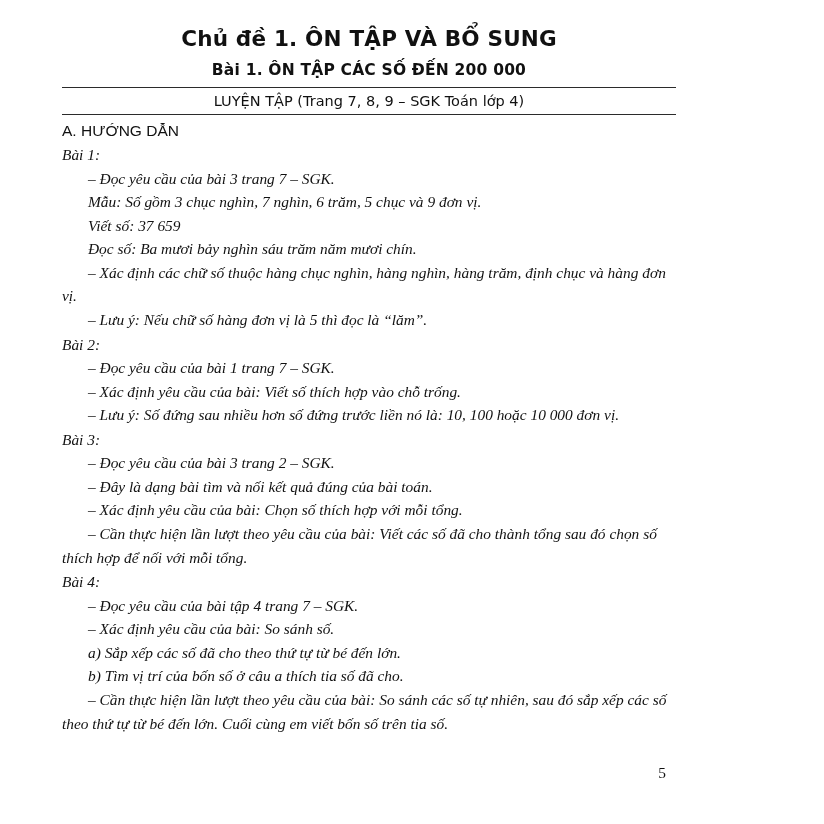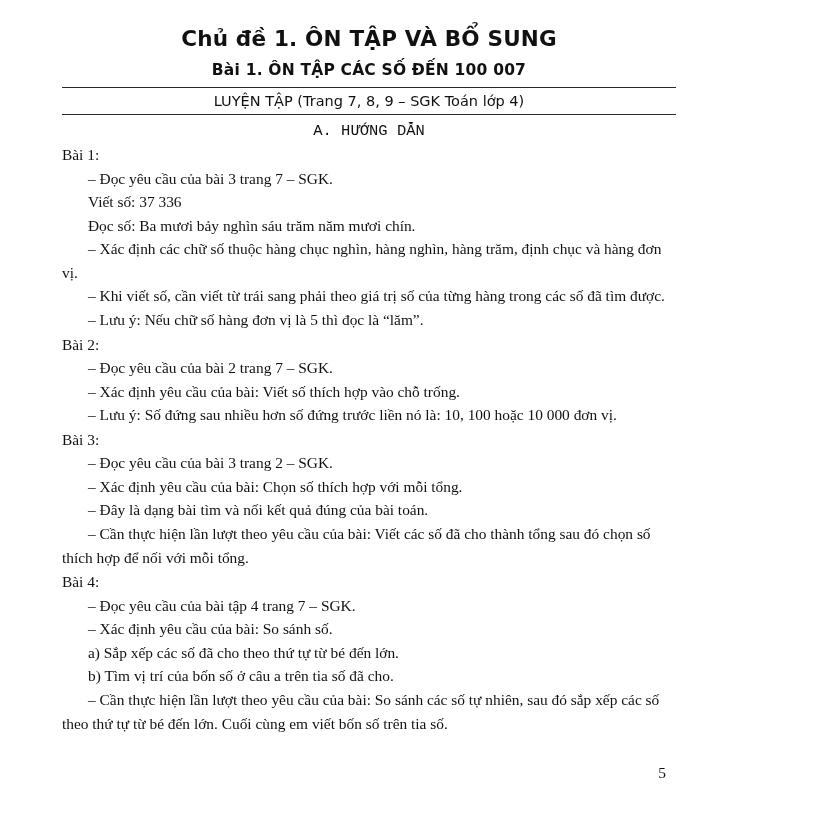--- a/index.html
+++ b/index.html
@@ -49,35 +49,36 @@
     font-size: 14.5px;
     text-align: center;
     margin: 5px 0 0 0;
   }
   .rule2 {
     border-top: 1px solid #2b2b2b;
     margin: 5px 0 0 0;
     height: 0;
   }
   .section-heading {
-    font-family: Liberation Mono, monospace;
+    font-family: Liberation Sans, sans-serif;
     font-size: 15.5px;
-    text-align: center;
+    text-align: left;
     margin: 7px 0 3px 0;
   }
   .body-text {
     font-size: 15.4px;
     line-height: 1.53;
     text-align: left;
   }
   .ex-label {
     margin-top: 1px;
   }
   p {
     margin: 0;
+    font-style: italic;
   }
   .indent {
     text-indent: 26px;
   }
   .noindent {
     text-indent: 0;
   }
   .page-number {
     position: absolute;
     right: 62px;
@@ -85,52 +86,52 @@
     font-size: 15.4px;
   }
 </style>
 </head>
 <body>
 
 <div class="page">
 
   <div class="title-block">
     <div class="chapter-title">Chủ đề 1. ÔN TẬP VÀ BỔ SUNG</div>
-    <div class="lesson-title">Bài 1. ÔN TẬP CÁC SỐ ĐẾN 100 007</div>
+    <div class="lesson-title">Bài 1. ÔN TẬP CÁC SỐ ĐẾN 200 000</div>
     <div class="rule"></div>
     <div class="practice-line">LUYỆN TẬP (Trang 7, 8, 9 – SGK Toán lớp 4)</div>
     <div class="rule2"></div>
     <div class="section-heading">A. HƯỚNG DẪN</div>
   </div>
 
   <div class="body-text">
 
     <p class="noindent ex-label">Bài 1:</p>
     <p class="indent">– Đọc yêu cầu của bài 3 trang 7 – SGK.</p>
-    <p class="indent">Viết số: 37 336</p>
+    <p class="indent">Mẫu: Số gồm 3 chục nghìn, 7 nghìn, 6 trăm, 5 chục và 9 đơn vị.</p>
+    <p class="indent">Viết số: 37 659</p>
     <p class="indent">Đọc số: Ba mươi bảy nghìn sáu trăm năm mươi chín.</p>
     <p class="indent">– Xác định các chữ số thuộc hàng chục nghìn, hàng nghìn, hàng trăm, định chục và hàng đơn vị.</p>
-    <p class="indent">– Khi viết số, cần viết từ trái sang phải theo giá trị số của từng hàng trong các số đã tìm được.</p>
     <p class="indent">– Lưu ý: Nếu chữ số hàng đơn vị là 5 thì đọc là “lăm”.</p>
 
     <p class="noindent ex-label">Bài 2:</p>
-    <p class="indent">– Đọc yêu cầu của bài 2 trang 7 – SGK.</p>
+    <p class="indent">– Đọc yêu cầu của bài 1 trang 7 – SGK.</p>
     <p class="indent">– Xác định yêu cầu của bài: Viết số thích hợp vào chỗ trống.</p>
     <p class="indent">– Lưu ý: Số đứng sau nhiều hơn số đứng trước liền nó là: 10, 100 hoặc 10 000 đơn vị.</p>
 
     <p class="noindent ex-label">Bài 3:</p>
     <p class="indent">– Đọc yêu cầu của bài 3 trang 2 – SGK.</p>
+    <p class="indent">– Đây là dạng bài tìm và nối kết quả đúng của bài toán.</p>
     <p class="indent">– Xác định yêu cầu của bài: Chọn số thích hợp với mỗi tổng.</p>
-    <p class="indent">– Đây là dạng bài tìm và nối kết quả đúng của bài toán.</p>
     <p class="indent">– Cần thực hiện lần lượt theo yêu cầu của bài: Viết các số đã cho thành tổng sau đó chọn số thích hợp để nối với mỗi tổng.</p>
 
     <p class="noindent ex-label">Bài 4:</p>
     <p class="indent">– Đọc yêu cầu của bài tập 4 trang 7 – SGK.</p>
     <p class="indent">– Xác định yêu cầu của bài: So sánh số.</p>
     <p class="indent">a) Sắp xếp các số đã cho theo thứ tự từ bé đến lớn.</p>
-    <p class="indent">b) Tìm vị trí của bốn số ở câu a trên tia số đã cho.</p>
+    <p class="indent">b) Tìm vị trí của bốn số ở câu a thích tia số đã cho.</p>
     <p class="indent">– Cần thực hiện lần lượt theo yêu cầu của bài: So sánh các số tự nhiên, sau đó sắp xếp các số theo thứ tự từ bé đến lớn. Cuối cùng em viết bốn số trên tia số.</p>
 
   </div>
 
   <div class="page-number">5</div>
 
 </div>
 
 </body></html>

